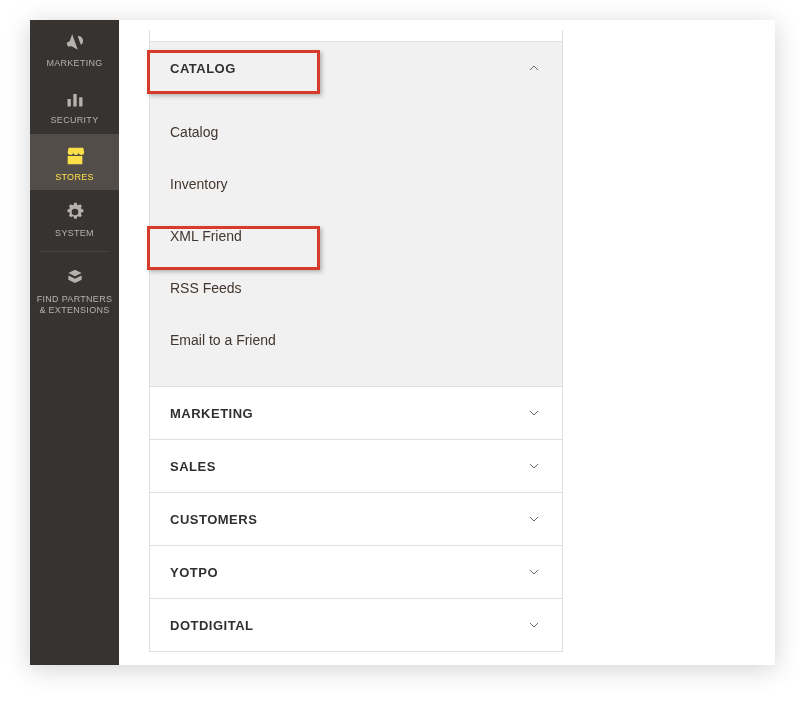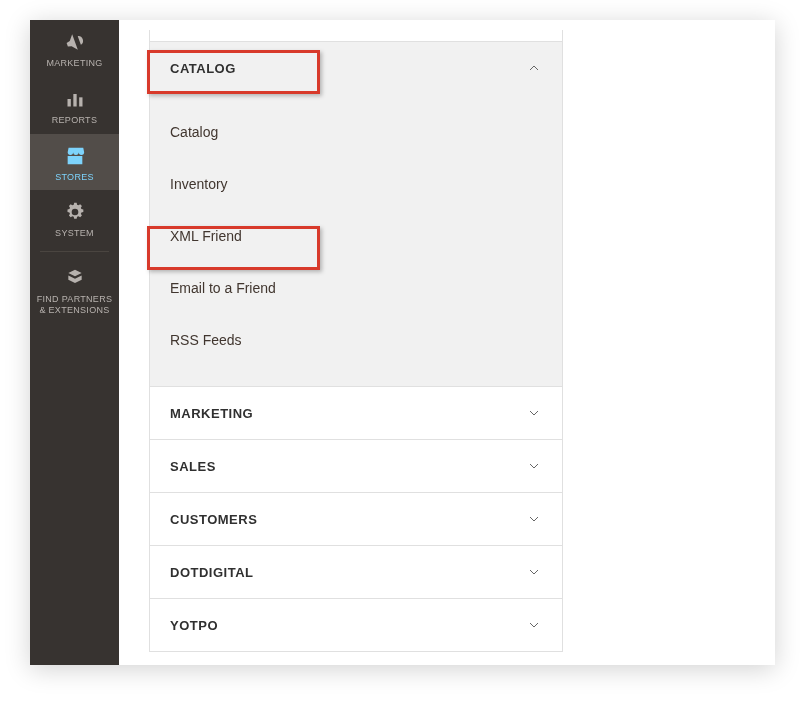--- a/index.html
+++ b/index.html
@@ -33,21 +33,21 @@
       display: flex;
       flex-direction: column;
       align-items: center;
       justify-content: center;
       padding: 10px 0 8px;
       cursor: pointer;
       color: #b7b2ae;
     }
     .sidebar-item.active {
       background: #524d49;
-      color: #7dd3fc;
+      color: #fde047;
     }
     .sidebar-item .icon {
       height: 24px;
       display: flex;
       align-items: center;
       justify-content: center;
       margin-bottom: 4px;
     }
     .sidebar-item .icon svg { fill: currentColor; }
     .sidebar-label {
@@ -157,21 +157,21 @@
 
 
     <div class="sidebar-item">
       <span class="icon">
         <svg width="20" height="20" viewBox="0 0 24 24">
             <rect x="3" y="12" width="4" height="9"></rect>
             <rect x="10" y="6" width="4" height="15"></rect>
             <rect x="17" y="10" width="4" height="11"></rect>
           </svg>
       </span>
-      <span class="sidebar-label">REPORTS</span>
+      <span class="sidebar-label">SECURITY</span>
     </div>
 
     <div class="sidebar-item active">
       <span class="icon">
         <svg width="22" height="22" viewBox="0 0 24 24">
             <path d="M3 3h18l1 5c0 1.5-1 3-3 3s-3-1.5-3-3c0 1.5-1 3-3 3s-3-1.5-3-3c0 1.5-1 3-3 3s-3-1.5-3-3l1-5zm1 9h16v9h-16v-9z"></path>
           </svg>
       </span>
       <span class="sidebar-label">STORES</span>
     </div>
@@ -209,22 +209,22 @@
           <span class="chevron">
             <svg width="16" height="16" viewBox="0 0 24 24">
                 <polyline points="6 15 12 9 18 15"></polyline>
               </svg>
           </span>
         </div>
         <div class="accordion-body">
           <div class="sub-item">Catalog</div>
           <div class="sub-item">Inventory</div>
           <div class="sub-item">XML Friend</div>
+          <div class="sub-item">RSS Feeds</div>
           <div class="sub-item">Email to a Friend</div>
-          <div class="sub-item">RSS Feeds</div>
         </div>
       </div>
 
       <div class="accordion-section">
         <div class="accordion-header">
           <span>MARKETING</span>
           <span class="chevron">
             <svg width="16" height="16" viewBox="0 0 24 24">
                 <polyline points="6 9 12 15 18 9"></polyline>
               </svg>
@@ -249,32 +249,32 @@
           <span class="chevron">
             <svg width="16" height="16" viewBox="0 0 24 24">
                 <polyline points="6 9 12 15 18 9"></polyline>
               </svg>
           </span>
         </div>
       </div>
 
       <div class="accordion-section">
         <div class="accordion-header">
+          <span>YOTPO</span>
+          <span class="chevron">
+            <svg width="16" height="16" viewBox="0 0 24 24">
+                <polyline points="6 9 12 15 18 9"></polyline>
+              </svg>
+          </span>
+        </div>
+      </div>
+
+      <div class="accordion-section">
+        <div class="accordion-header">
           <span>DOTDIGITAL</span>
-          <span class="chevron">
-            <svg width="16" height="16" viewBox="0 0 24 24">
-                <polyline points="6 9 12 15 18 9"></polyline>
-              </svg>
-          </span>
-        </div>
-      </div>
-
-      <div class="accordion-section">
-        <div class="accordion-header">
-          <span>YOTPO</span>
           <span class="chevron">
             <svg width="16" height="16" viewBox="0 0 24 24">
                 <polyline points="6 9 12 15 18 9"></polyline>
               </svg>
           </span>
         </div>
       </div>
 
     </div>
   </div>

